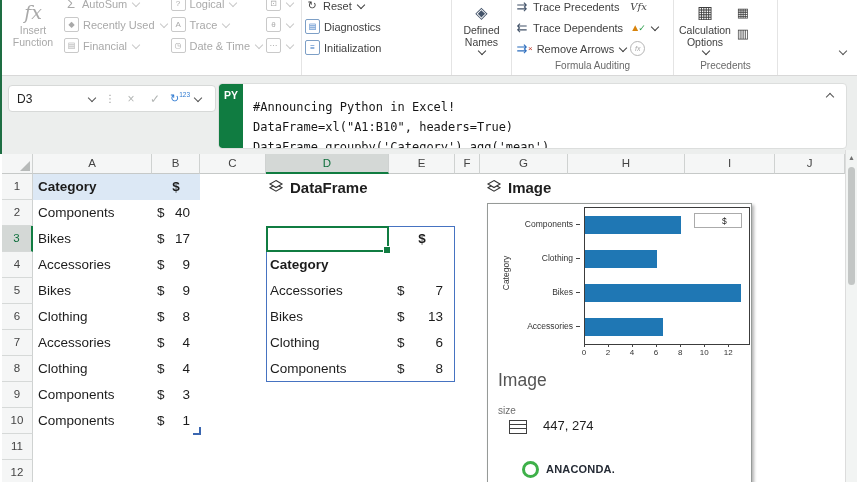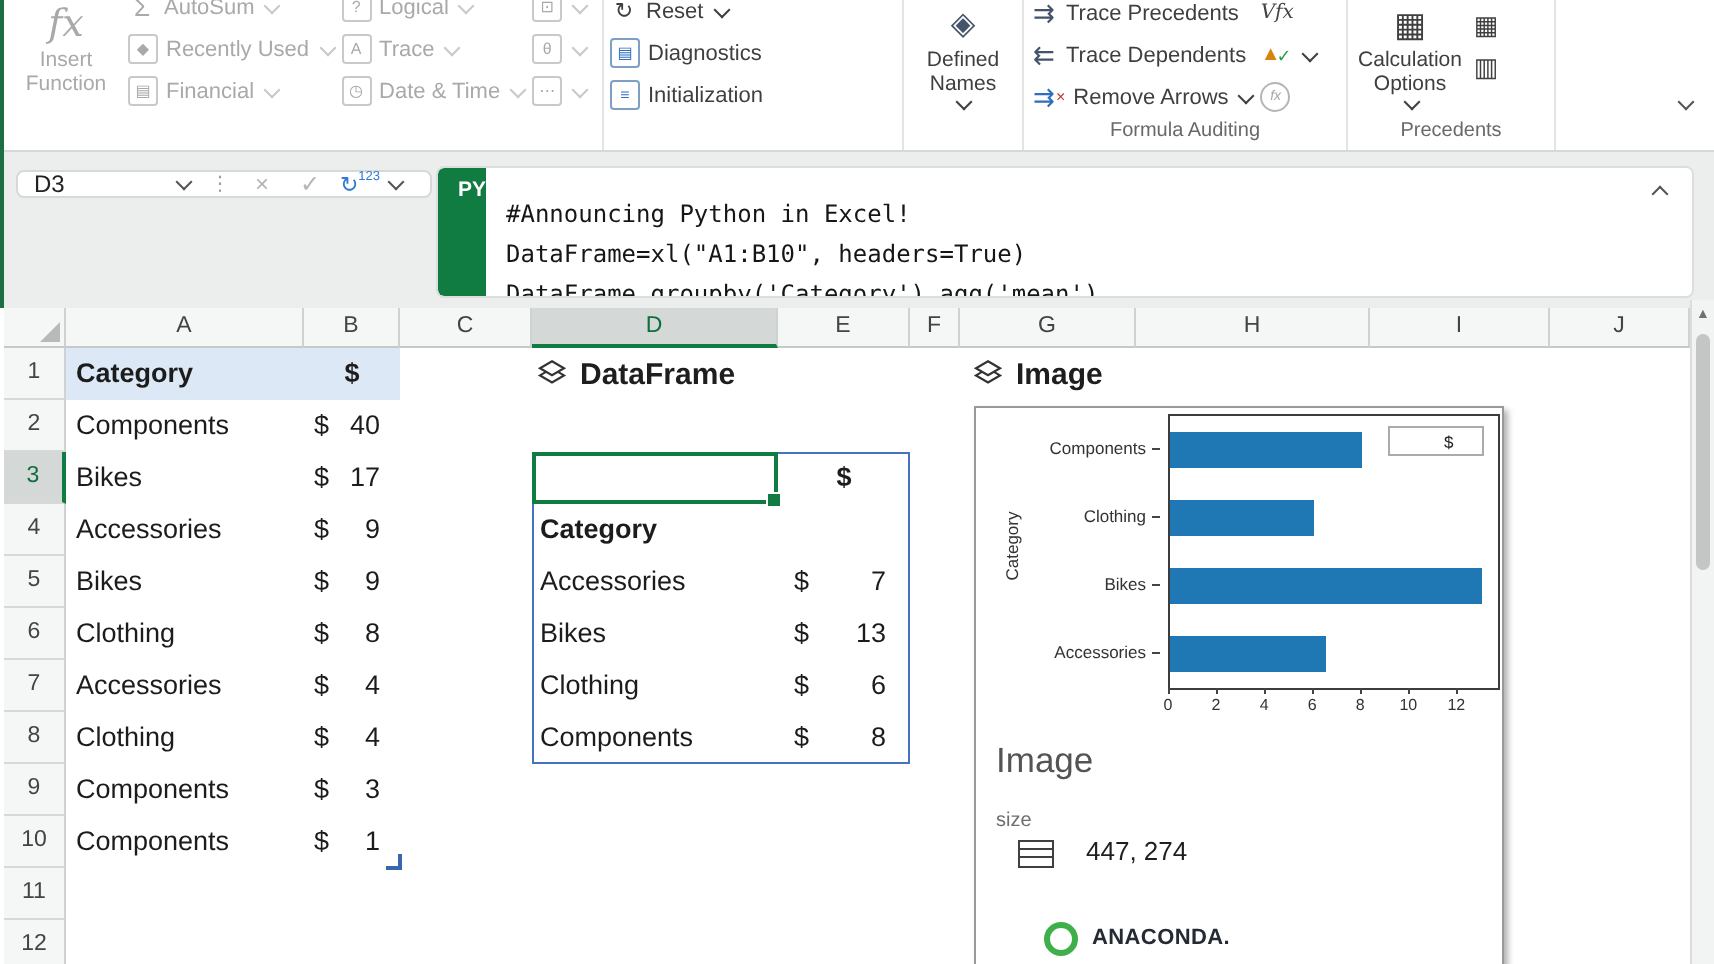--- a/index.html
+++ b/index.html
@@ -29,32 +29,32 @@
   .fx-glyph{font-family:"DejaVu Serif",serif;font-style:italic;font-size:19px;color:#8f8f8f;}
   .vfx{font-style:italic;font-size:10px;color:#444;font-family:"DejaVu Serif",serif;}
   .errA{color:#d8830b;font-size:10px;} .errCheck{color:#2c9e4b;font-size:9px;margin-left:-6px;}
   .evalfx{display:inline-flex;width:13px;height:13px;border:1px solid #b5b5b5;border-radius:50%;
           align-items:center;justify-content:center;font-size:7px;color:#a8a8a8;font-style:italic;}
   .redx{color:#c0392b;font-size:8px;margin-left:-5px;}
   .ribbon-tail{flex:1;position:relative;}
   .ribbon-collapse{position:absolute;right:10px;top:48px;color:#555;}
   
   .fbar{position:absolute;left:2px;top:76px;width:855px;height:78px;background:#eceeed;}
-  .namebox-wrap{position:absolute;left:6px;top:9px;width:208px;height:14px;background:#fff;
+  .namebox-wrap{position:absolute;left:6px;top:9px;width:208px;height:27px;background:#fff;
                 border:1px solid #d7d9d8;border-radius:4px;display:flex;align-items:center;box-sizing:border-box;}
   .namebox{width:92px;display:flex;align-items:center;padding-left:8px;font-size:12px;color:#222;box-sizing:border-box;}
   .namebox .chev{margin-left:auto;margin-right:6px;color:#555;}
   .vdots{color:#9b9b9b;font-size:10px;padding:0 4px;}
   .fbtn{width:24px;text-align:center;font-size:12px;color:#b3b6b5;}
   .f123{color:#2f7ad1;font-size:11px;display:inline-flex;align-items:flex-start;width:26px;justify-content:center;}
   .f123 .digits{font-size:6.5px;margin-top:-1px;}
   .fbox{position:absolute;left:216px;top:7px;width:629px;height:66px;background:#fff;border:1px solid #dcdedd;
         border-radius:4px;box-sizing:border-box;overflow:hidden;}
   .pystrip{position:absolute;left:0;top:0;bottom:0;width:24px;background:#107C41;border-radius:3px 0 0 3px;
-           color:#fff;font-size:10.5px;font-weight:bold;text-align:right;padding-top:5px;box-sizing:border-box;}
+           color:#fff;font-size:10.5px;font-weight:bold;text-align:center;padding-top:5px;box-sizing:border-box;}
   .codearea{position:absolute;left:34px;top:13px;right:30px;font-family:"DejaVu Sans Mono",monospace;
             font-size:12px;line-height:20px;color:#161616;white-space:pre;}
   .fbar-collapse{position:absolute;right:12px;top:6px;color:#555;}
   
   .grid{position:absolute;left:0px;top:154px;width:845px;height:328px;background:#fff;overflow:hidden;}
   .corner{position:absolute;left:2px;top:0;width:31px;height:20px;background:#f5f6f6;
           border-right:1px solid #cfd2d1;border-bottom:1px solid #c6c9c8;box-sizing:border-box;}
   .corner .tri{position:absolute;right:2px;bottom:2px;width:0;height:0;
                border-bottom:10px solid #b7bab9;border-left:10px solid transparent;}
   .colh{position:absolute;top:0;height:20px;background:#f5f6f6;border-right:1px solid #cfd2d1;

